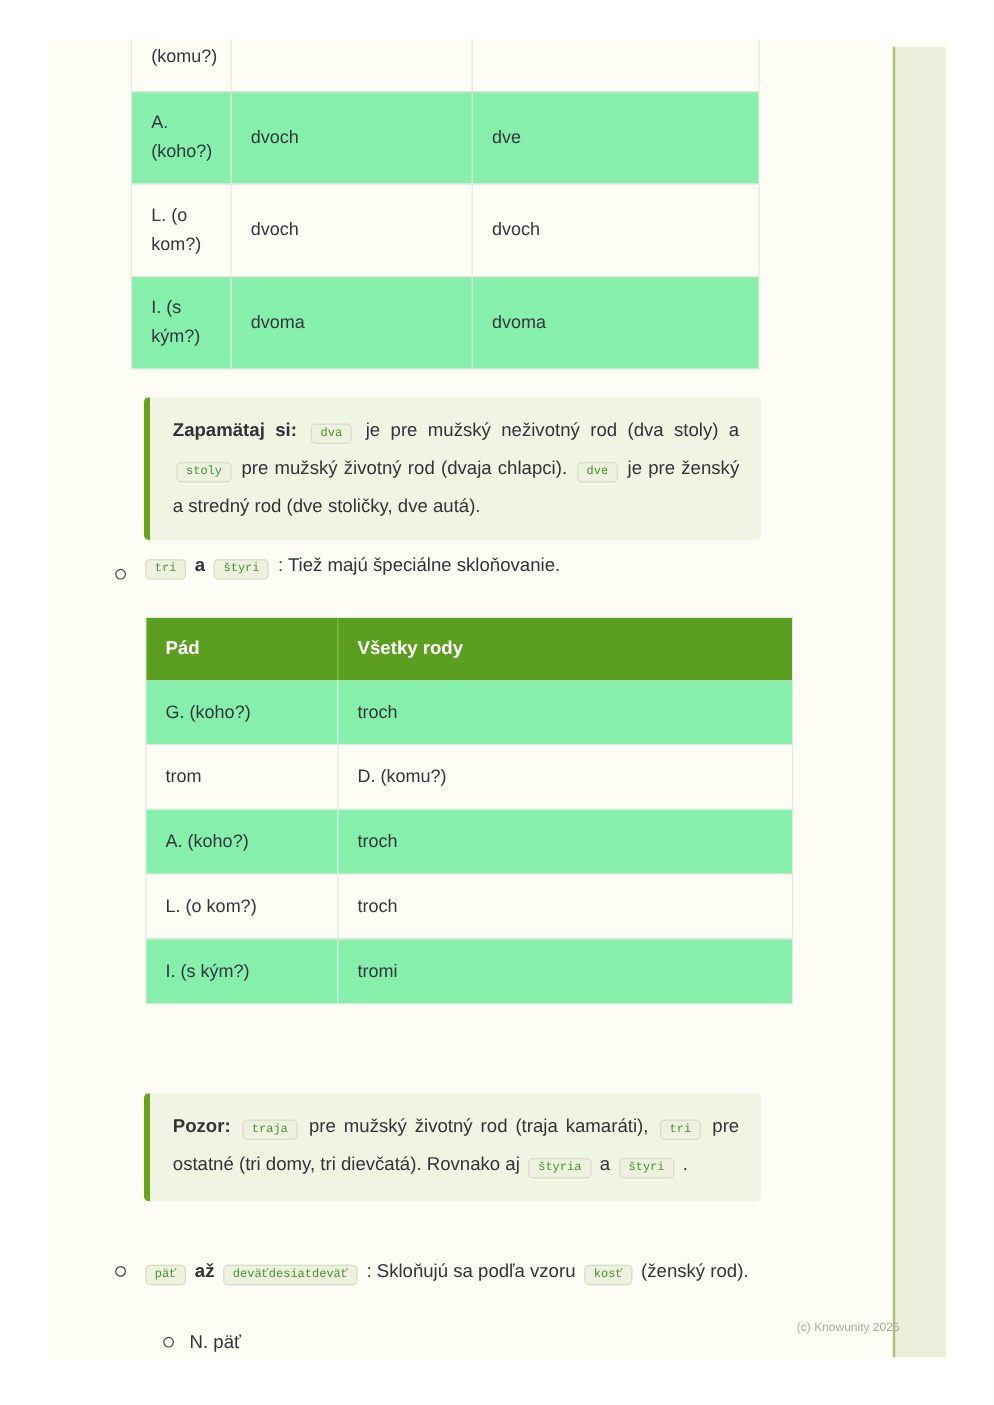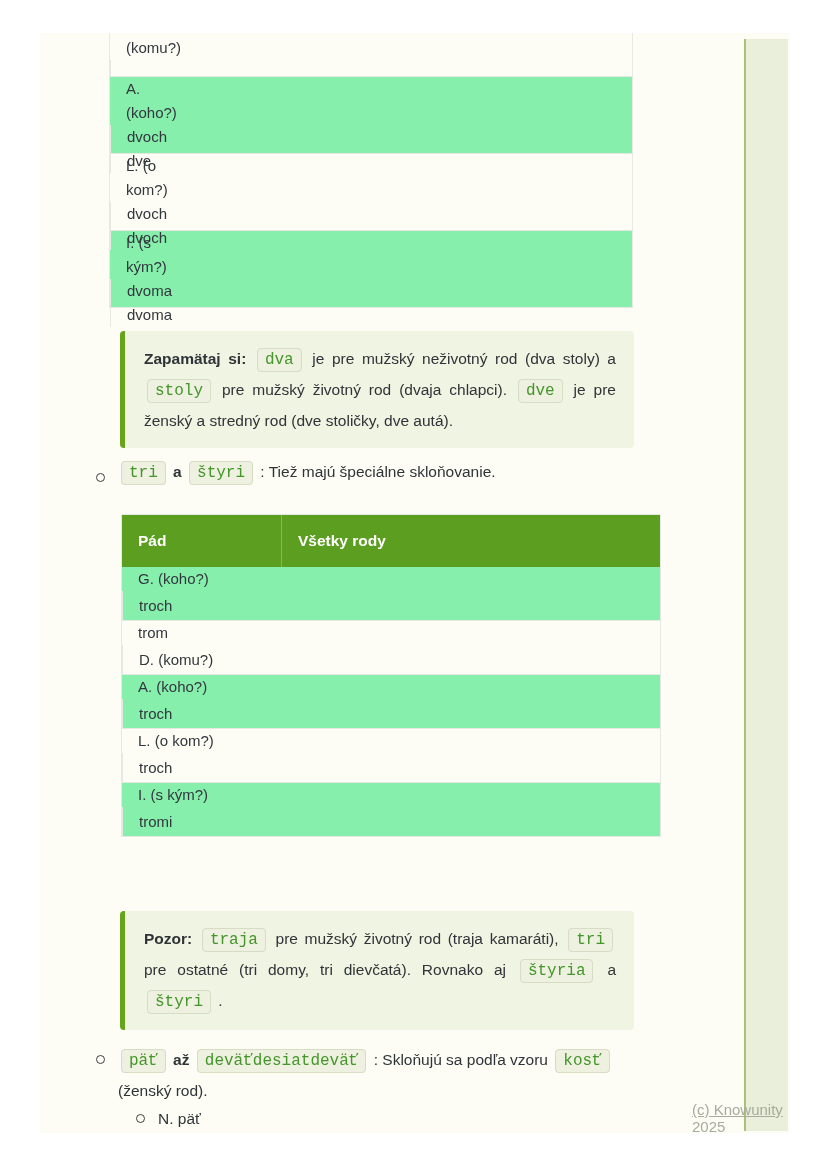--- a/index.html
+++ b/index.html
@@ -13,21 +13,21 @@
   }
   .side-band{
     position:absolute;left:704px;top:6px;width:42px;height:1092px;
     background:#e9efda;border-left:2px solid #aac178;z-index:1;
   }
   
   .dtable{position:absolute;box-sizing:border-box;background:#fdfdf5;
     border-left:1px solid #e5e8e3;border-right:1px solid #e5e8e3;border-bottom:1px solid #e5e8e3;}
   .t1{left:69px;top:0;width:524px;}
   .t2{left:81px;top:481px;width:540px;border-top:1px solid #e5e8e3;}
-  .trow{display:flex;flex-direction:column;}
+  .trow{display:flex;}
   .trow + .trow{border-top:1px solid #e5e8e3;}
   .trow.alt{background:#86efac;}
   .tcell{box-sizing:border-box;padding:0 16px;display:flex;align-items:center;
     font-size:15px;color:#32373d;flex:none;}
   .tcell span{line-height:24px;}
   .tcell + .tcell{border-left:1px solid #e5e8e3;}
   .t1 .trow{height:76px;}
   .t1 .trow.partial{height:43px;}
   .t1 .trow.partial .tcell{align-items:flex-start;padding-top:3px;}
   .t1 .tcell:nth-child(1){width:82px;}
@@ -46,36 +46,36 @@
     position:absolute;left:80px;width:514px;box-sizing:border-box;
     background:#f0f4e3;border-left:5px solid #67a41c;border-radius:4px;
     padding:13px 18px 13px 19px;font-size:15.5px;line-height:29px;color:#2f3438;
     text-align:justify;
   }
   .callout-1{top:298px;}
   .callout-2{top:878px;}
   
   .chip{
     font-family:"Liberation Mono","DejaVu Sans Mono",monospace;
-    font-size:16px;color:#44962a;background:#eef0e0;border:1px solid #d7dcc5;
+    font-size:10px;color:#44962a;background:#eef0e0;border:1px solid #d7dcc5;
     border-radius:4px;padding:2px 7px;margin:0 3px;white-space:nowrap;
   }
   
   .bullet{position:absolute;display:flex;font-size:15.5px;line-height:30px;color:#2f3438;}
   .bullet .marker{
     width:7px;height:7px;border:1.5px solid #3c4043;border-radius:50%;
     flex:none;margin:10px 13px 0 0;background:transparent;
   }
   .bullet-1{left:56px;top:424px;width:566px;align-items:center;}
   .bullet-2{left:56px;top:1012px;width:556px;}
   .bullet-sub{left:96px;top:1071px;width:300px;}
   .bullet .btext{flex:1;}
   
   .footer{
-    position:absolute;left:652px;top:1068px;font-size:15px;color:#a7ab9b;z-index:3;text-decoration:underline;
+    position:absolute;left:624px;top:1068px;font-size:10px;color:#a7ab9b;z-index:3;
   }
   strong{font-weight:700;}
 </style>
 </head>
 <body>
 
 <div class="page">
 
   <div class="dtable t1">
       <div class="trow partial">

